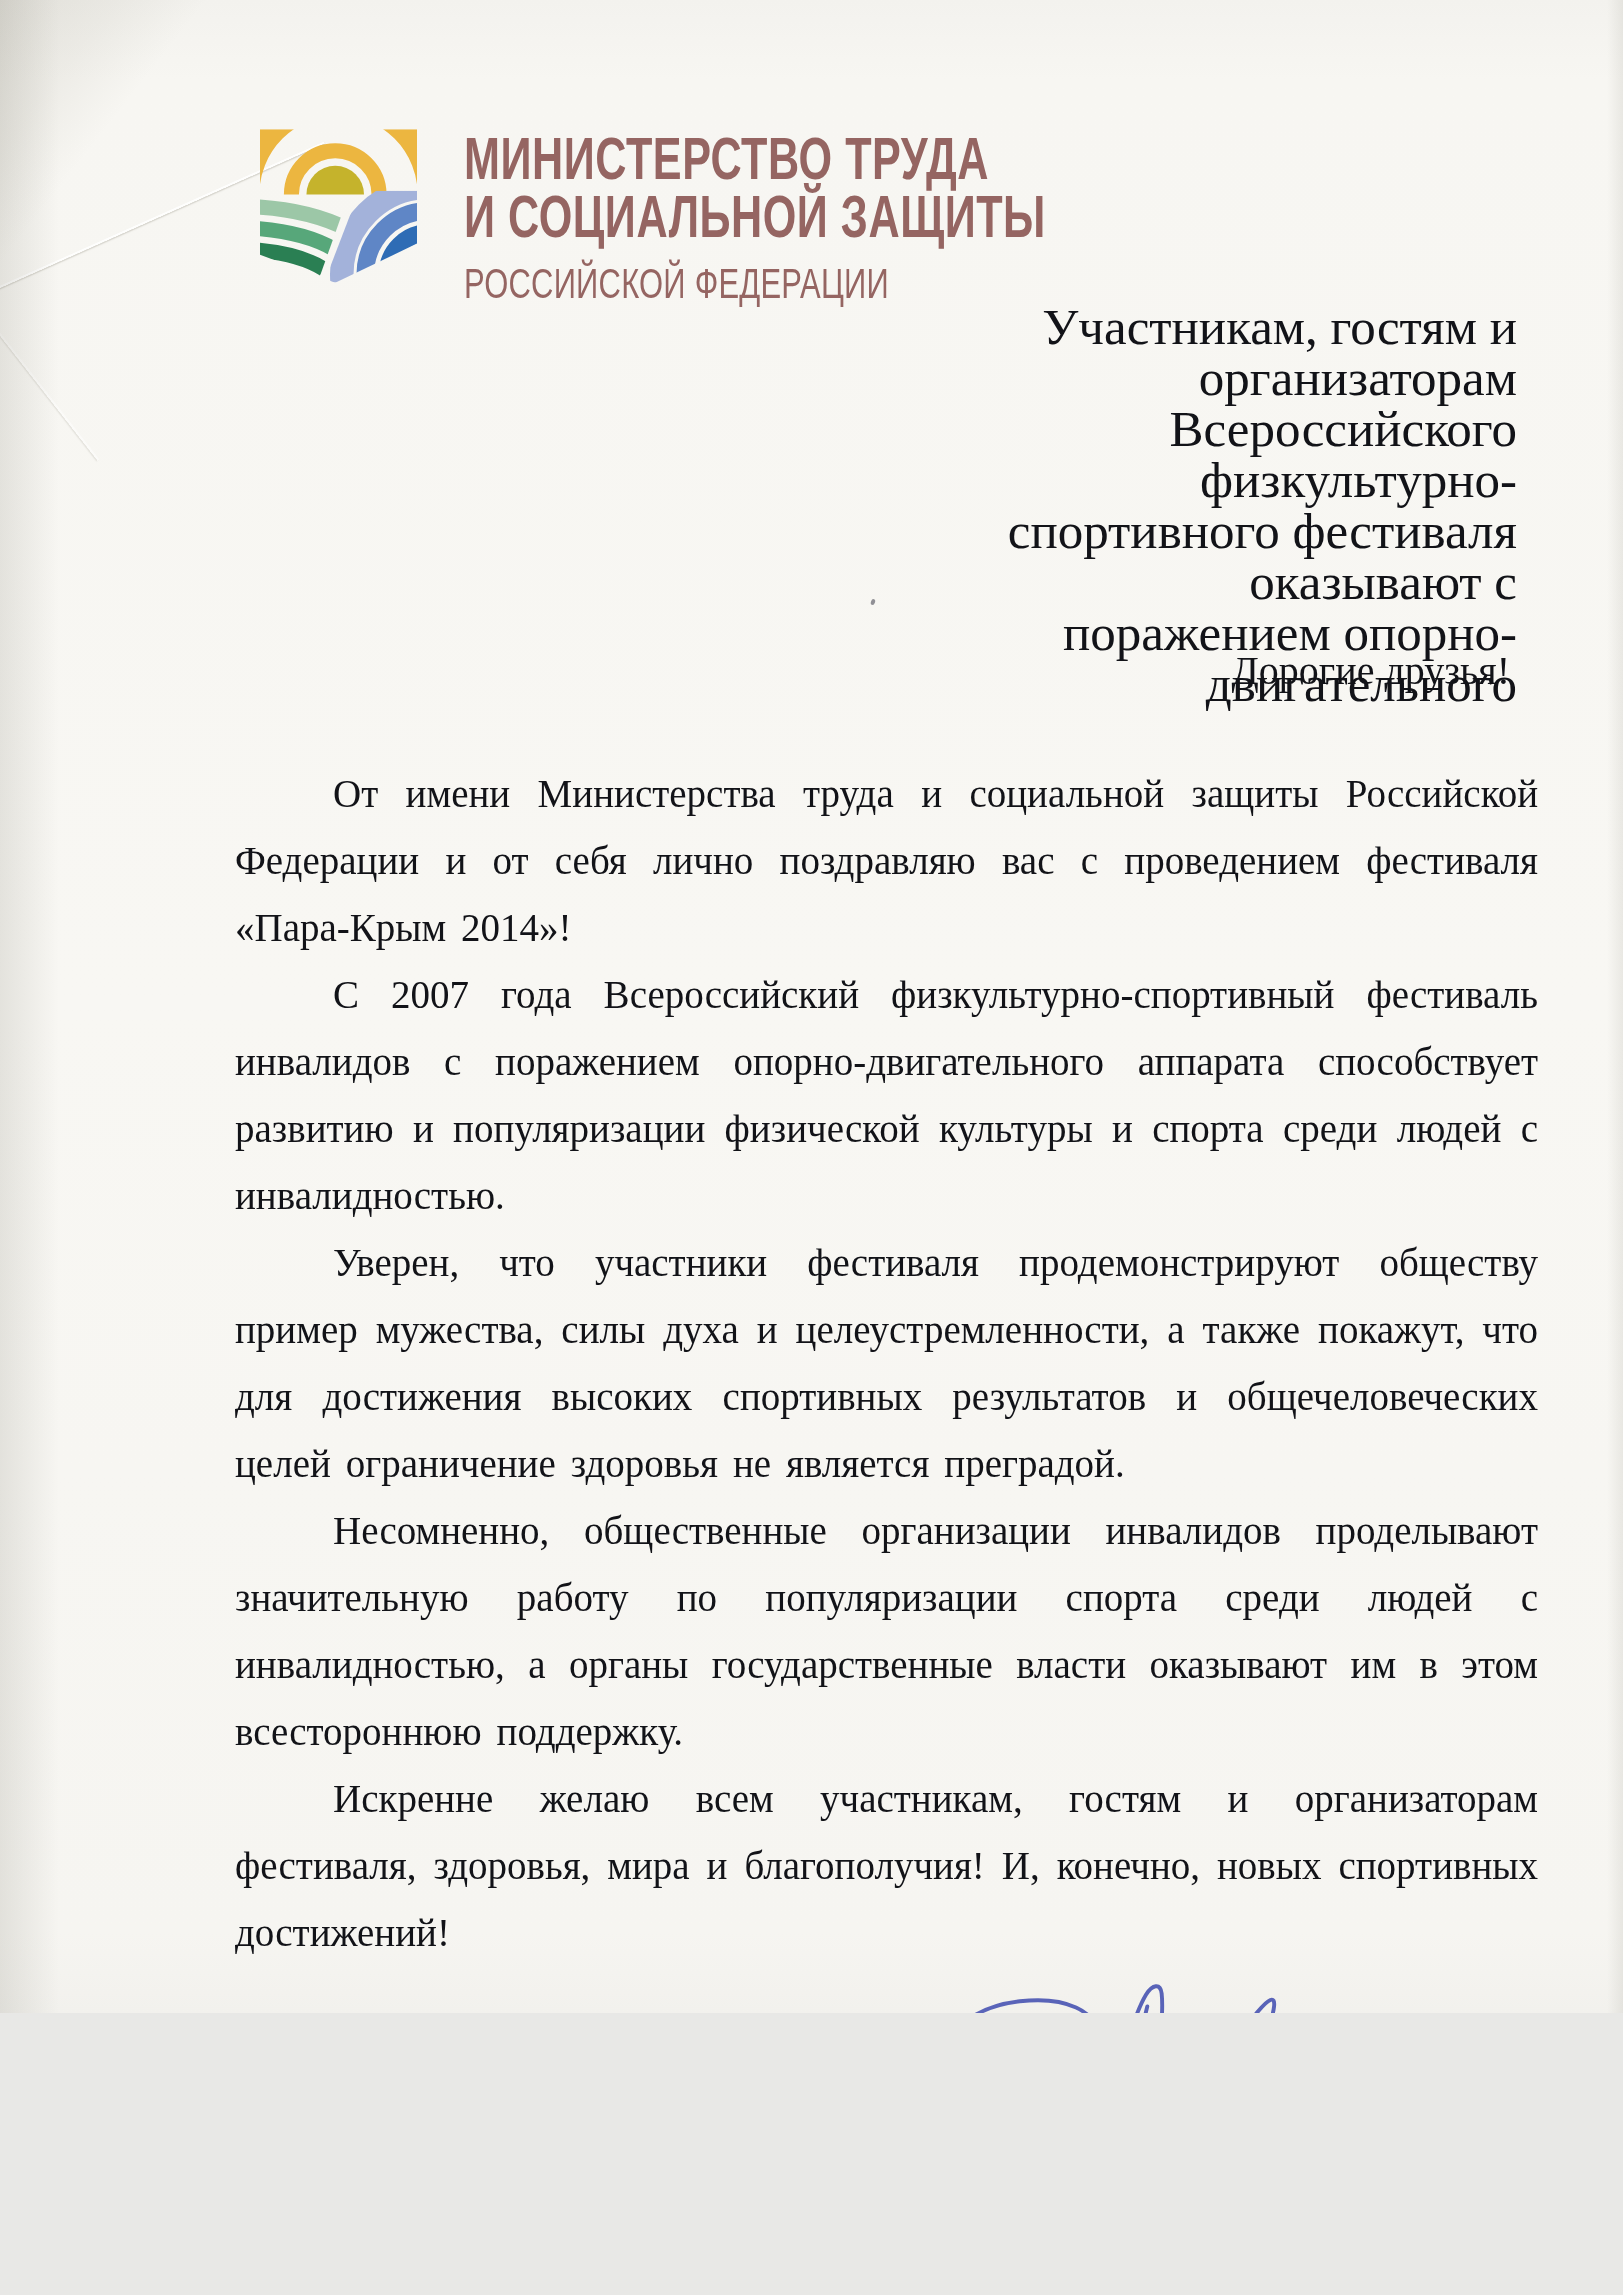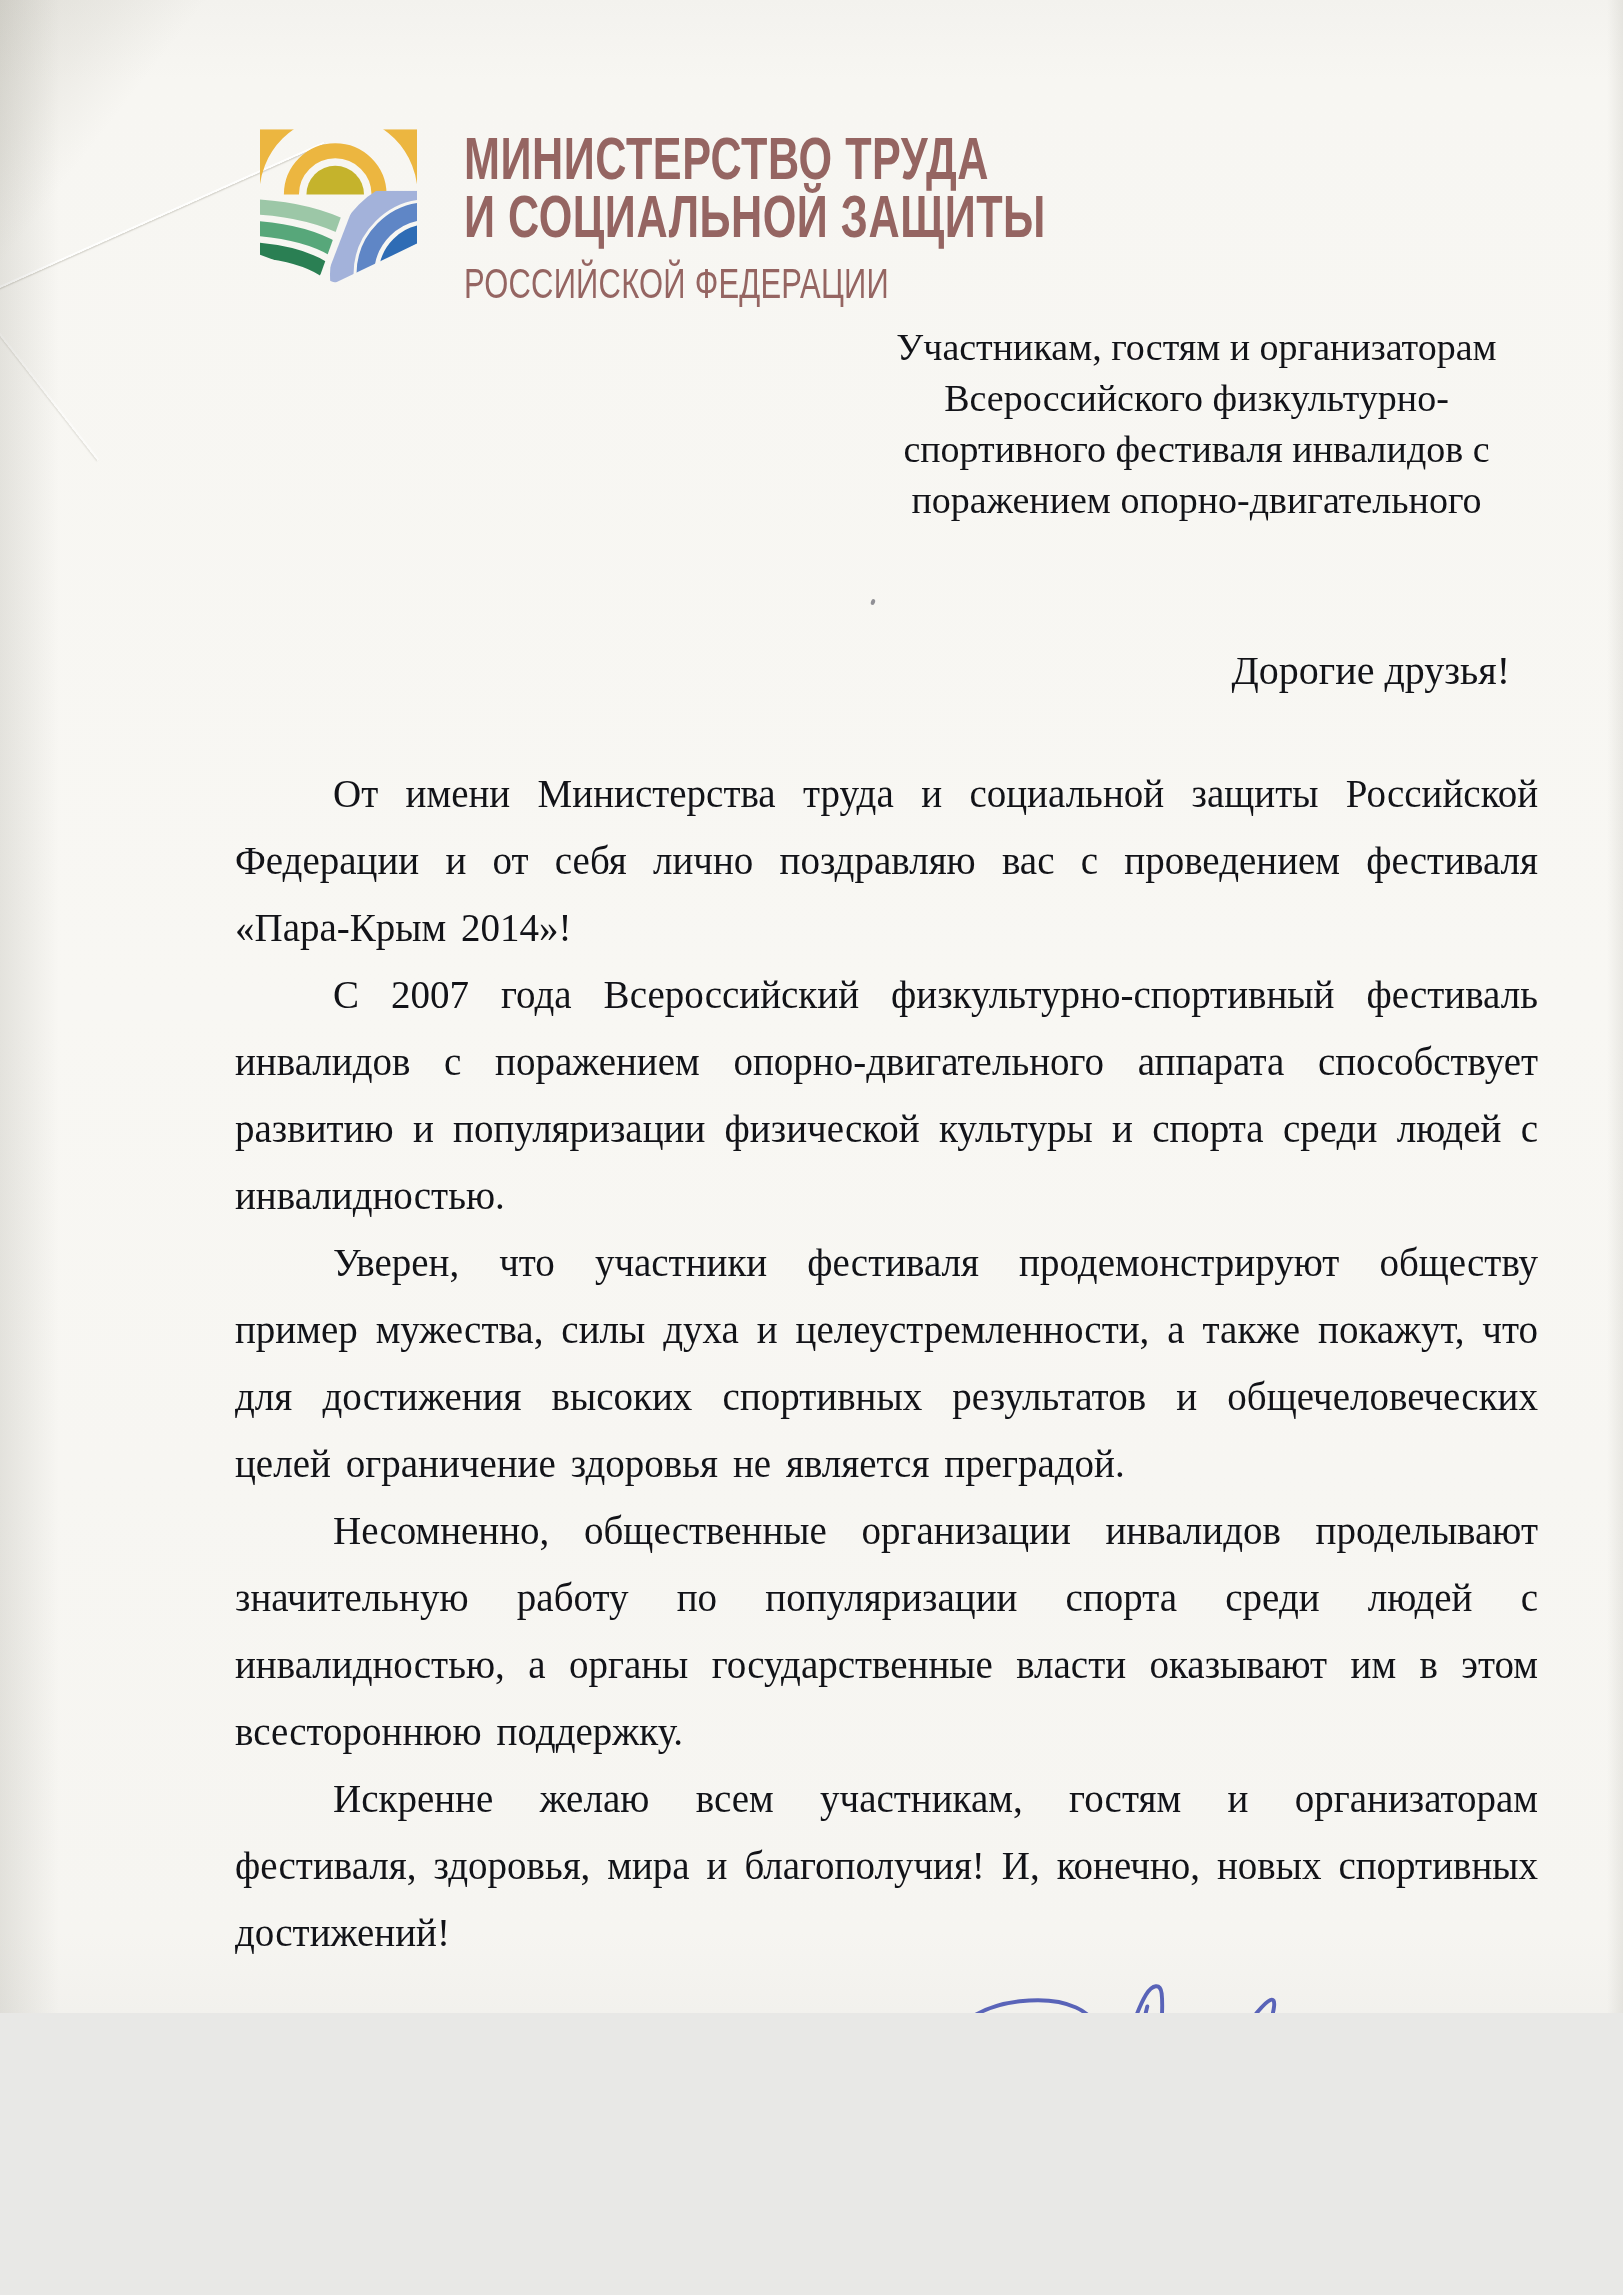--- a/index.html
+++ b/index.html
@@ -54,23 +54,22 @@
     transform: scaleX(0.72); transform-origin: left top;
     white-space: nowrap; line-height: 1;
     letter-spacing: 0.7px;
   }
   .ministry-line.l1 { top: 129px; font-size: 60px; font-weight: 700; }
   .ministry-line.l2 { top: 187px; font-size: 60px; font-weight: 700; }
   .ministry-line.l3 { top: 262px; font-size: 43px; font-weight: 400; letter-spacing: 0.3px; }
   
   .recipient {
     position: absolute; left: 876px; top: 302px; width: 641px;
-    font-size: 38px; line-height: 51px; text-align: center;
+    font-size: 51px; line-height: 51px; text-align: right;
     color: #121318;
-    margin-top: 20px;
   }
   
   .salutation {
     position: absolute; left: 209px; top: 647px; width: 1301px;
     text-align: right; font-size: 40px; color: #121318;
   }
   
   .body-text {
     position: absolute; left: 235px; top: 760px; width: 1303px;
     font-size: 39px; line-height: 67px;
@@ -135,21 +134,21 @@
     </g>
   </svg>
 
   <div class="ministry-line l1">МИНИСТЕРСТВО ТРУДА</div>
   <div class="ministry-line l2">И СОЦИАЛЬНОЙ ЗАЩИТЫ</div>
   <div class="ministry-line l3">РОССИЙСКОЙ ФЕДЕРАЦИИ</div>
 
   <div class="recipient">
     <div class="r-line">Участникам, гостям и организаторам</div>
     <div class="r-line">Всероссийского физкультурно-</div>
-    <div class="r-line">спортивного фестиваля инвалидов с</div>
+    <div class="r-line">спортивного фестиваля оказывают с</div>
     <div class="r-line">поражением опорно-двигательного</div>
   </div>
 
   <div class="salutation">Дорогие друзья!</div>
 
   <div class="body-text">
     <p>От имени Министерства труда и социальной защиты Российской Федерации и от себя лично поздравляю вас с проведением фестиваля «Пара-Крым 2014»!</p>
     <p>С 2007 года Всероссийский физкультурно-спортивный фестиваль инвалидов с поражением опорно-двигательного аппарата способствует развитию и популяризации физической культуры и спорта среди людей с инвалидностью.</p>
     <p>Уверен, что участники фестиваля продемонстрируют обществу пример мужества, силы духа и целеустремленности, а также покажут, что для достижения высоких спортивных результатов и общечеловеческих целей ограничение здоровья не является преградой.</p>
     <p>Несомненно, общественные организации инвалидов проделывают значительную работу по популяризации спорта среди людей с инвалидностью, а органы государственные власти оказывают им в этом всестороннюю поддержку.</p>

